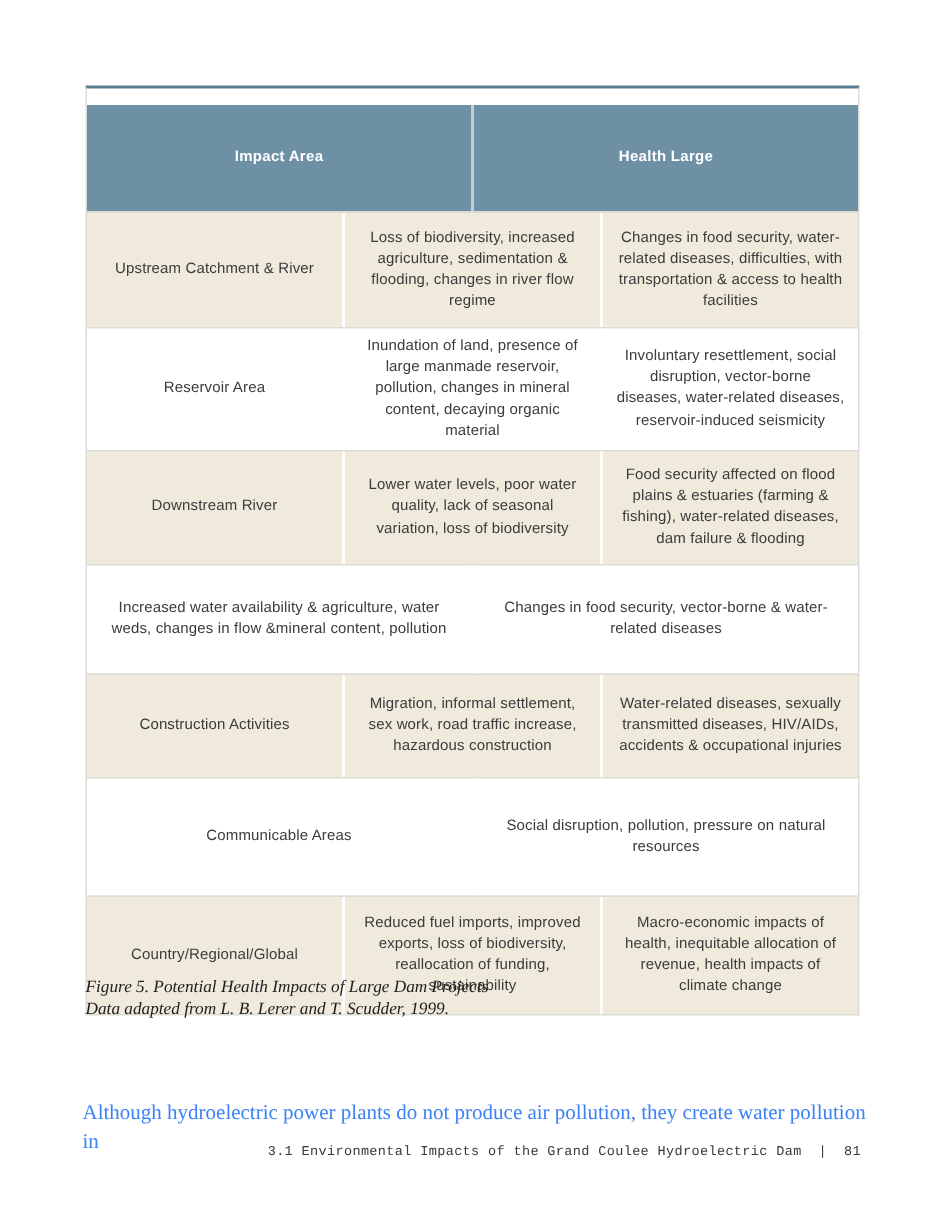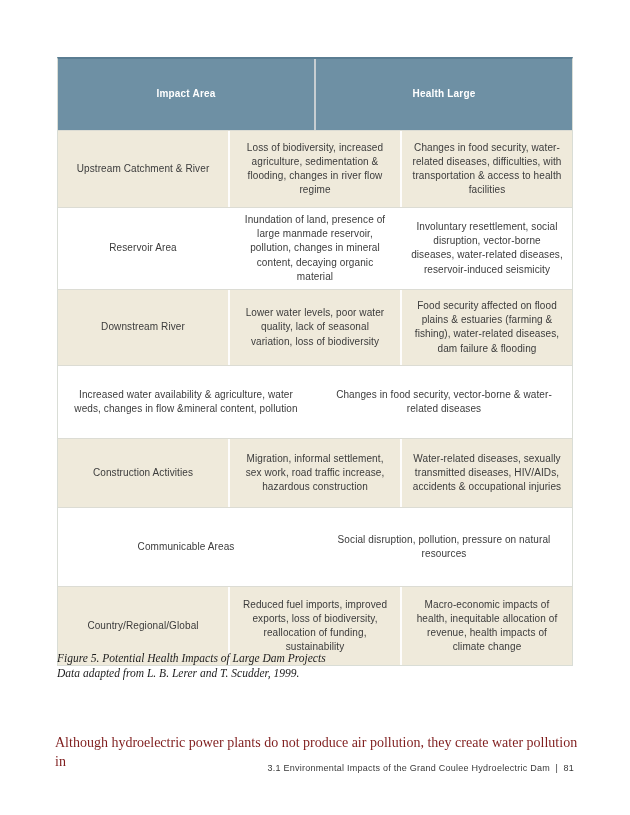--- a/index.html
+++ b/index.html
@@ -45,20 +45,21 @@
     line-height: 1.42;
     color: #3b3b3b;
     letter-spacing: 0.1px;
   }
   .t-cell + .t-cell {
     border-left: 2px solid rgba(255,255,255,0.9);
   }
   .t-head {
     background: #6e90a4;
     min-height: 71px;
+    margin-top: 11px;
   }
   .t-head .t-cell {
     color: #ffffff;
     font-weight: bold;
     font-size: 10px;
     letter-spacing: 0.2px;
   }
   .t-head .t-cell + .t-cell {
     border-left: 2px solid #c7ced2;
   }
@@ -79,31 +80,31 @@
 
   
   .body-paragraph {
     position: absolute;
     left: 55px;
     top: 734px;
     width: 532px;
     font-family: "Liberation Serif", serif;
     font-size: 14px;
     line-height: 1.35;
-    color: #7f1d1d;
+    color: #3b82f6;
   }
 
   
   .page-footer {
     position: absolute;
     left: 57px;
     right: 56px;
     top: 763px;
     text-align: right;
-    font-family: Liberation Sans, sans-serif;
+    font-family: Liberation Mono, monospace;
     font-size: 9px;
     letter-spacing: 0.25px;
     color: #3a3a3a;
     white-space: pre-wrap;
   }
 </style>
 </head>
 <body>
 
 <div id="page">

